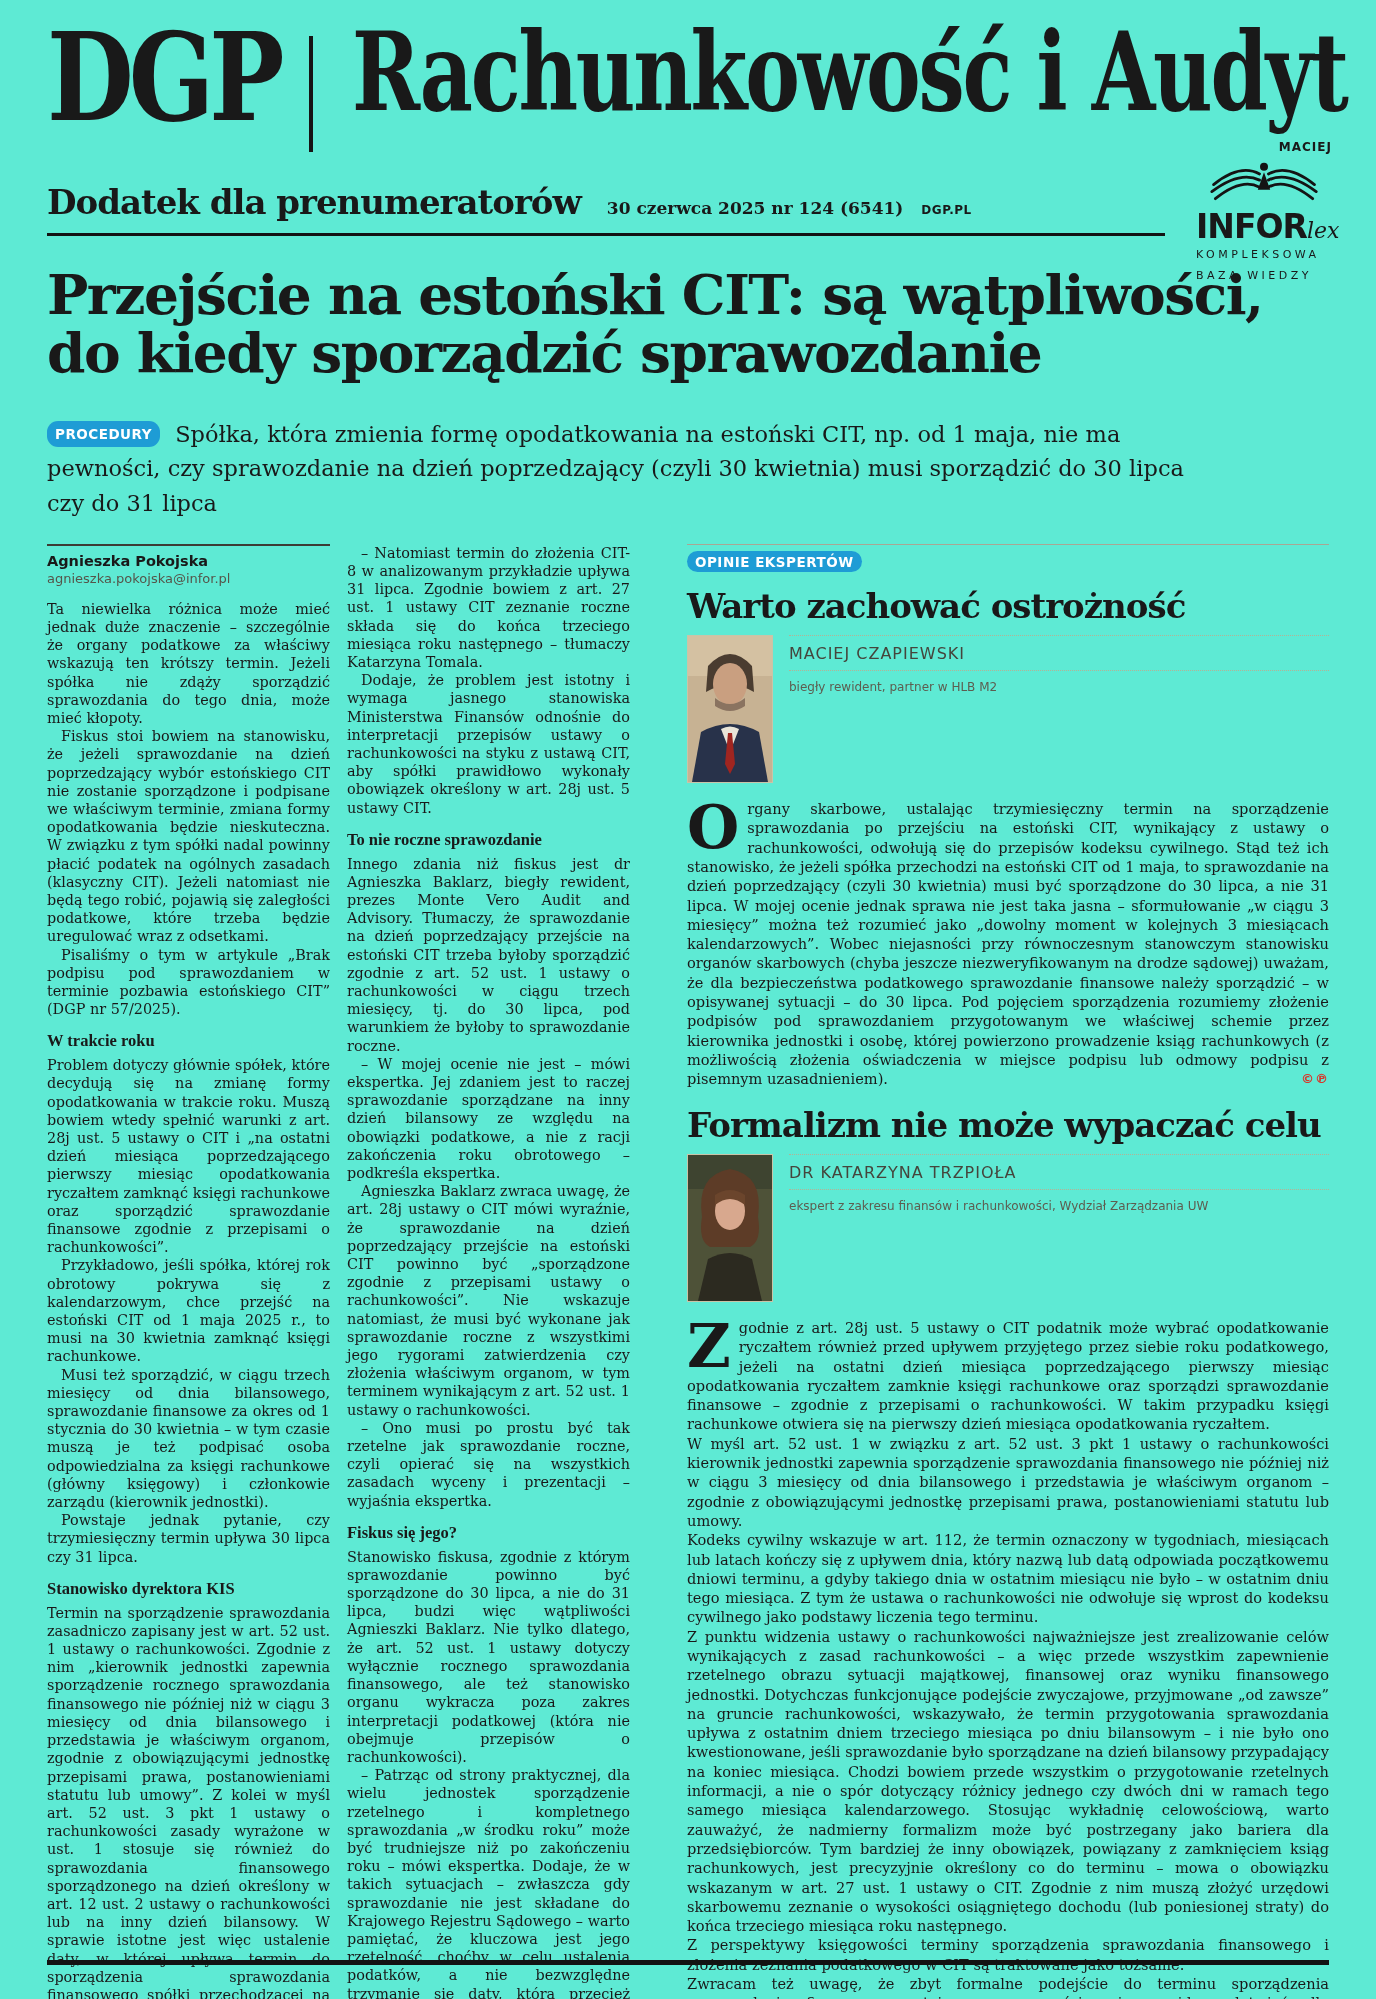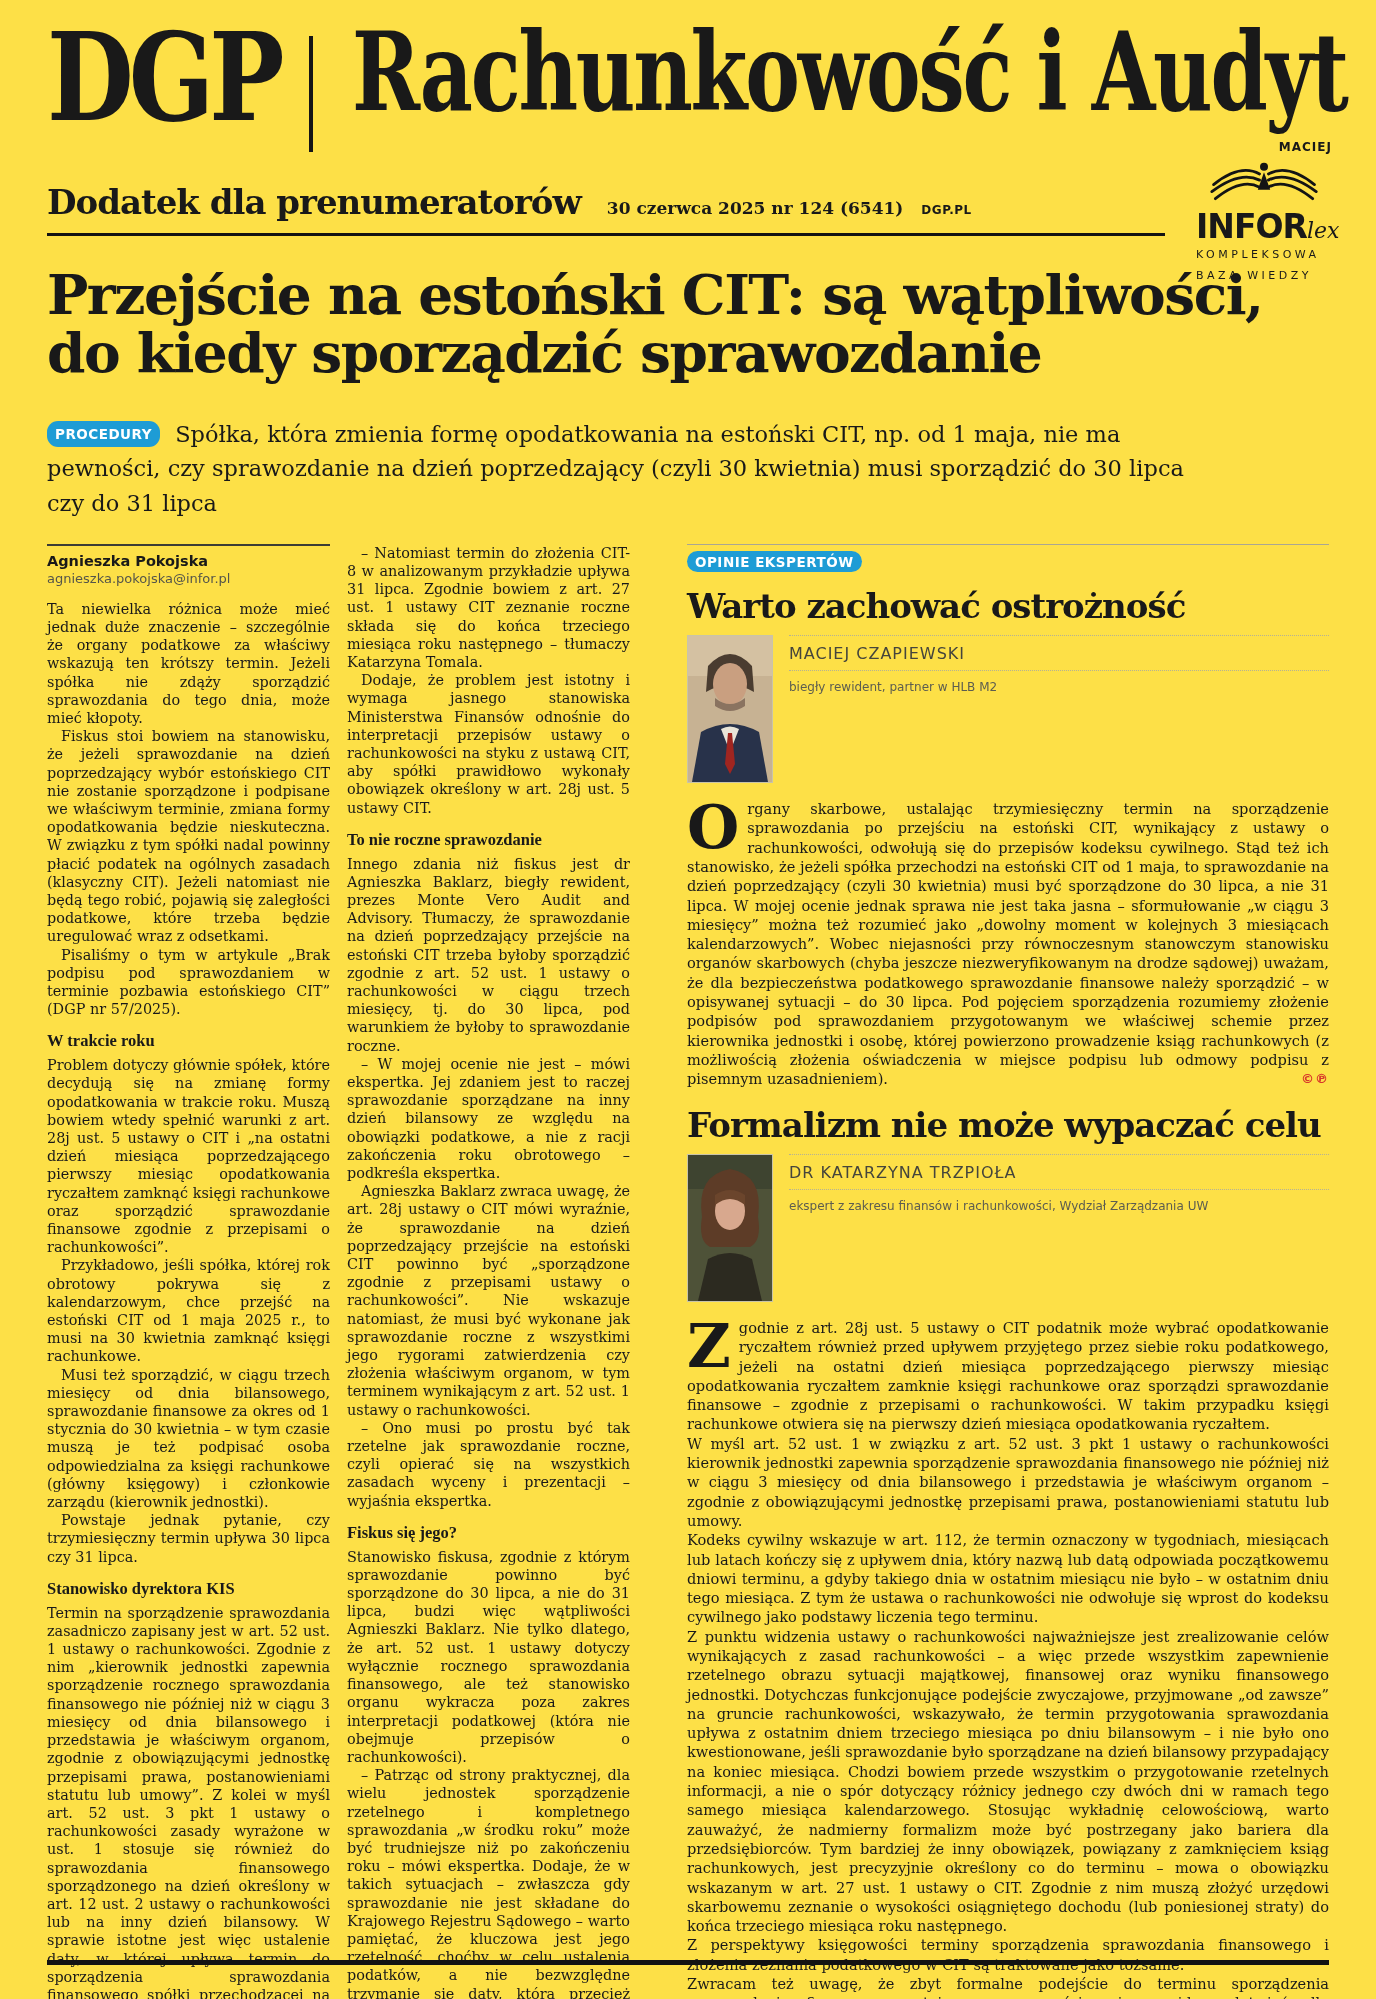--- a/index.html
+++ b/index.html
@@ -1,19 +1,19 @@
 <!DOCTYPE html>
 <html lang="pl"><head>
 <meta charset="utf-8">
 <style>
   html,body{margin:0;padding:0;}
   .page{
     position:relative;
     width:1376px;height:1999px;
-    background:#fde047;
+    background:#5eead4;
     color:#191919;
     font-family:"DejaVu Serif",serif;
     overflow:hidden;
   }
   .inner{padding:0 47px;}
 
   
   .masthead{position:relative;height:168px;}
   .dgp{
     position:absolute;left:47px;top:16px;

